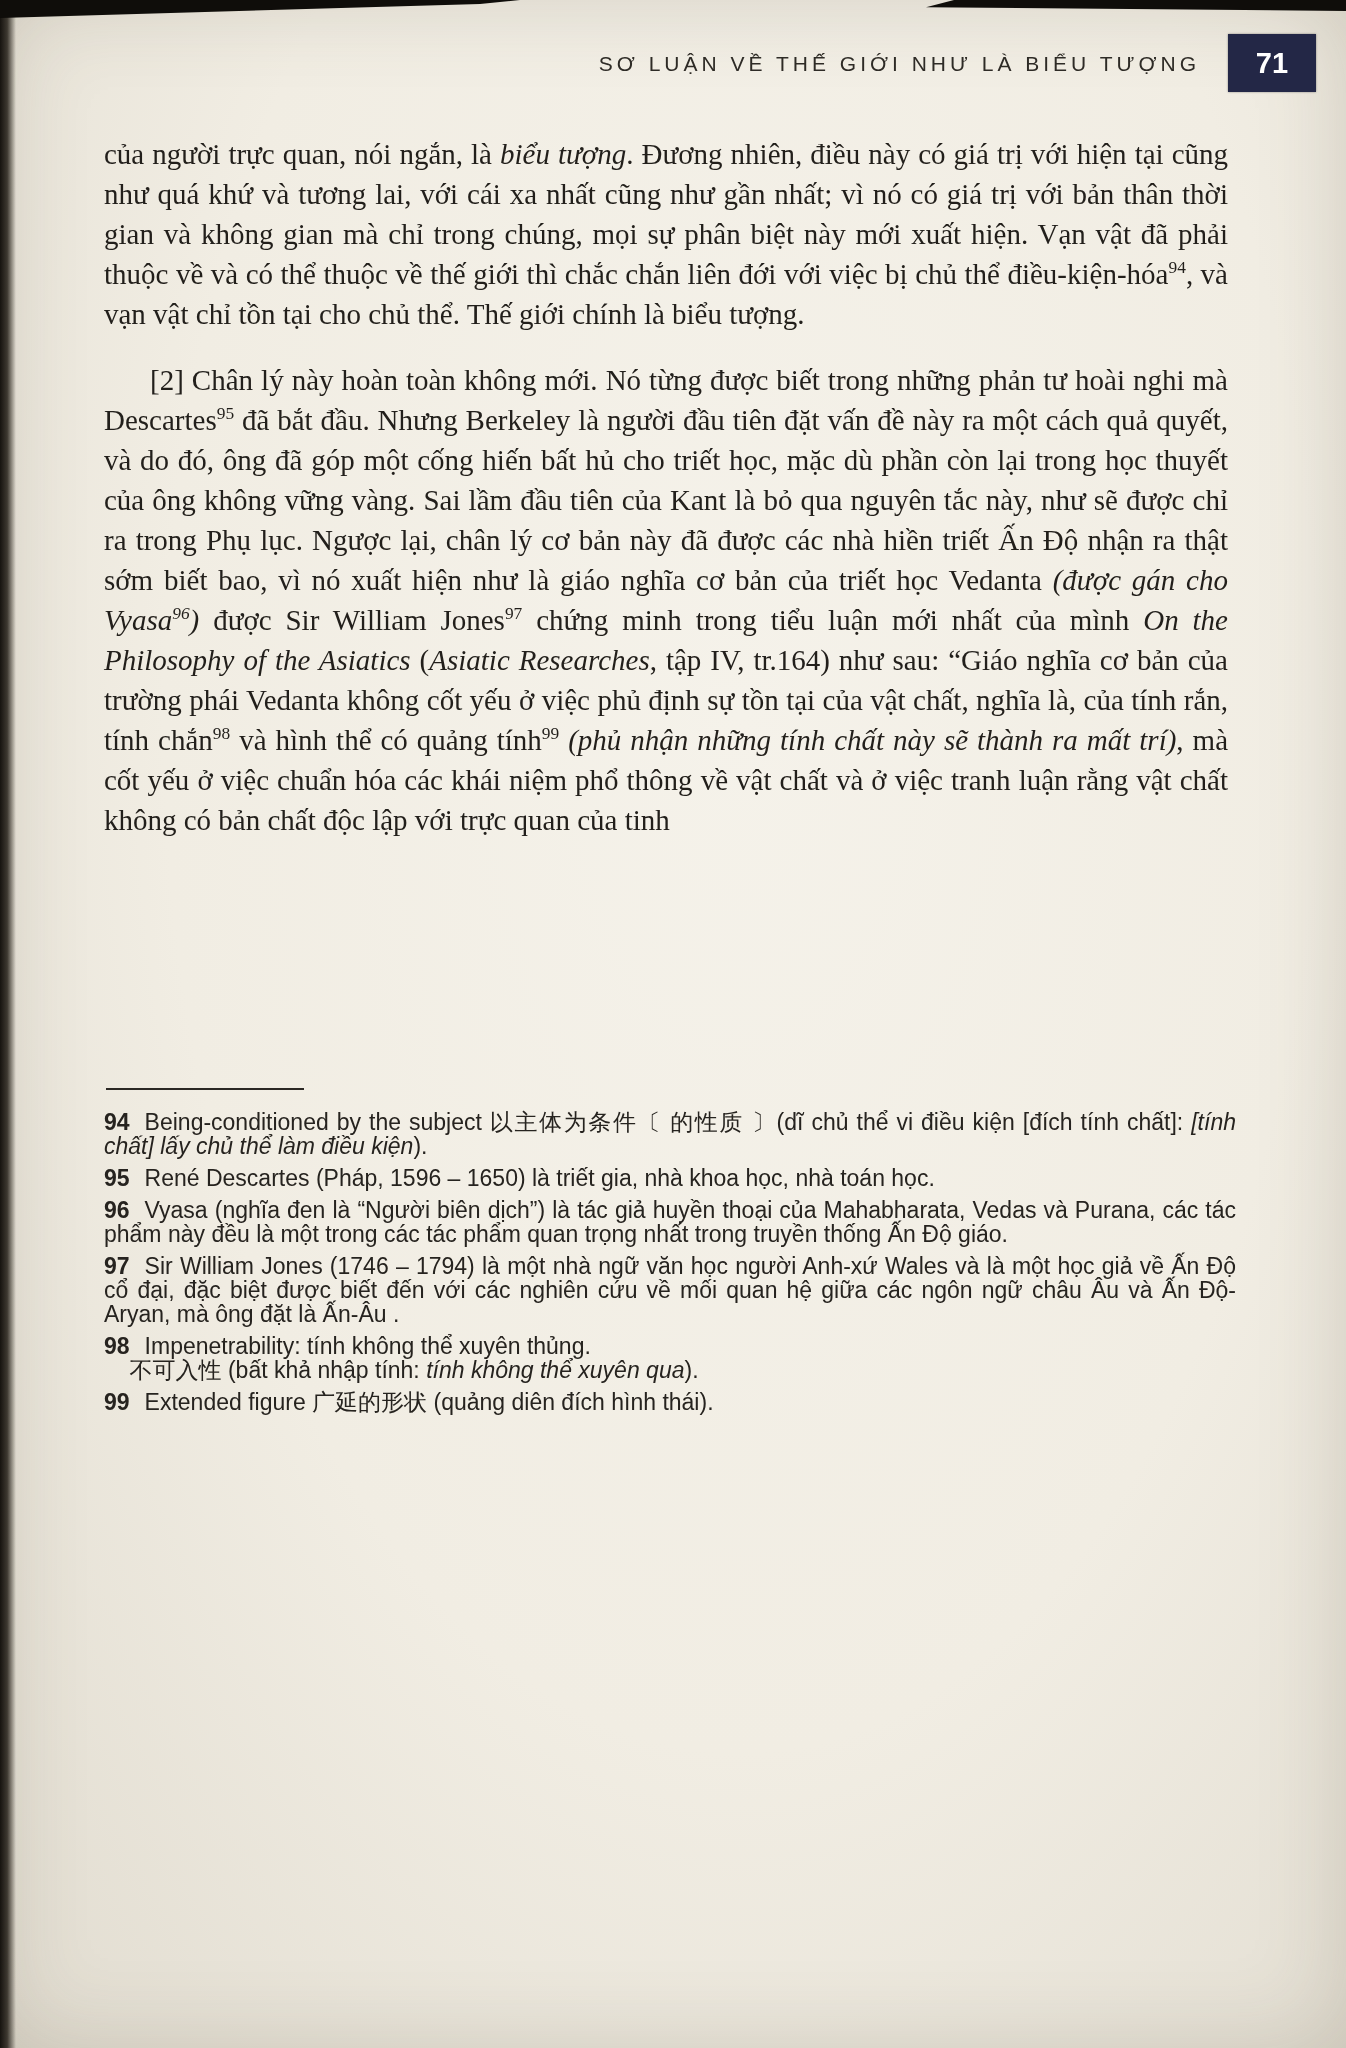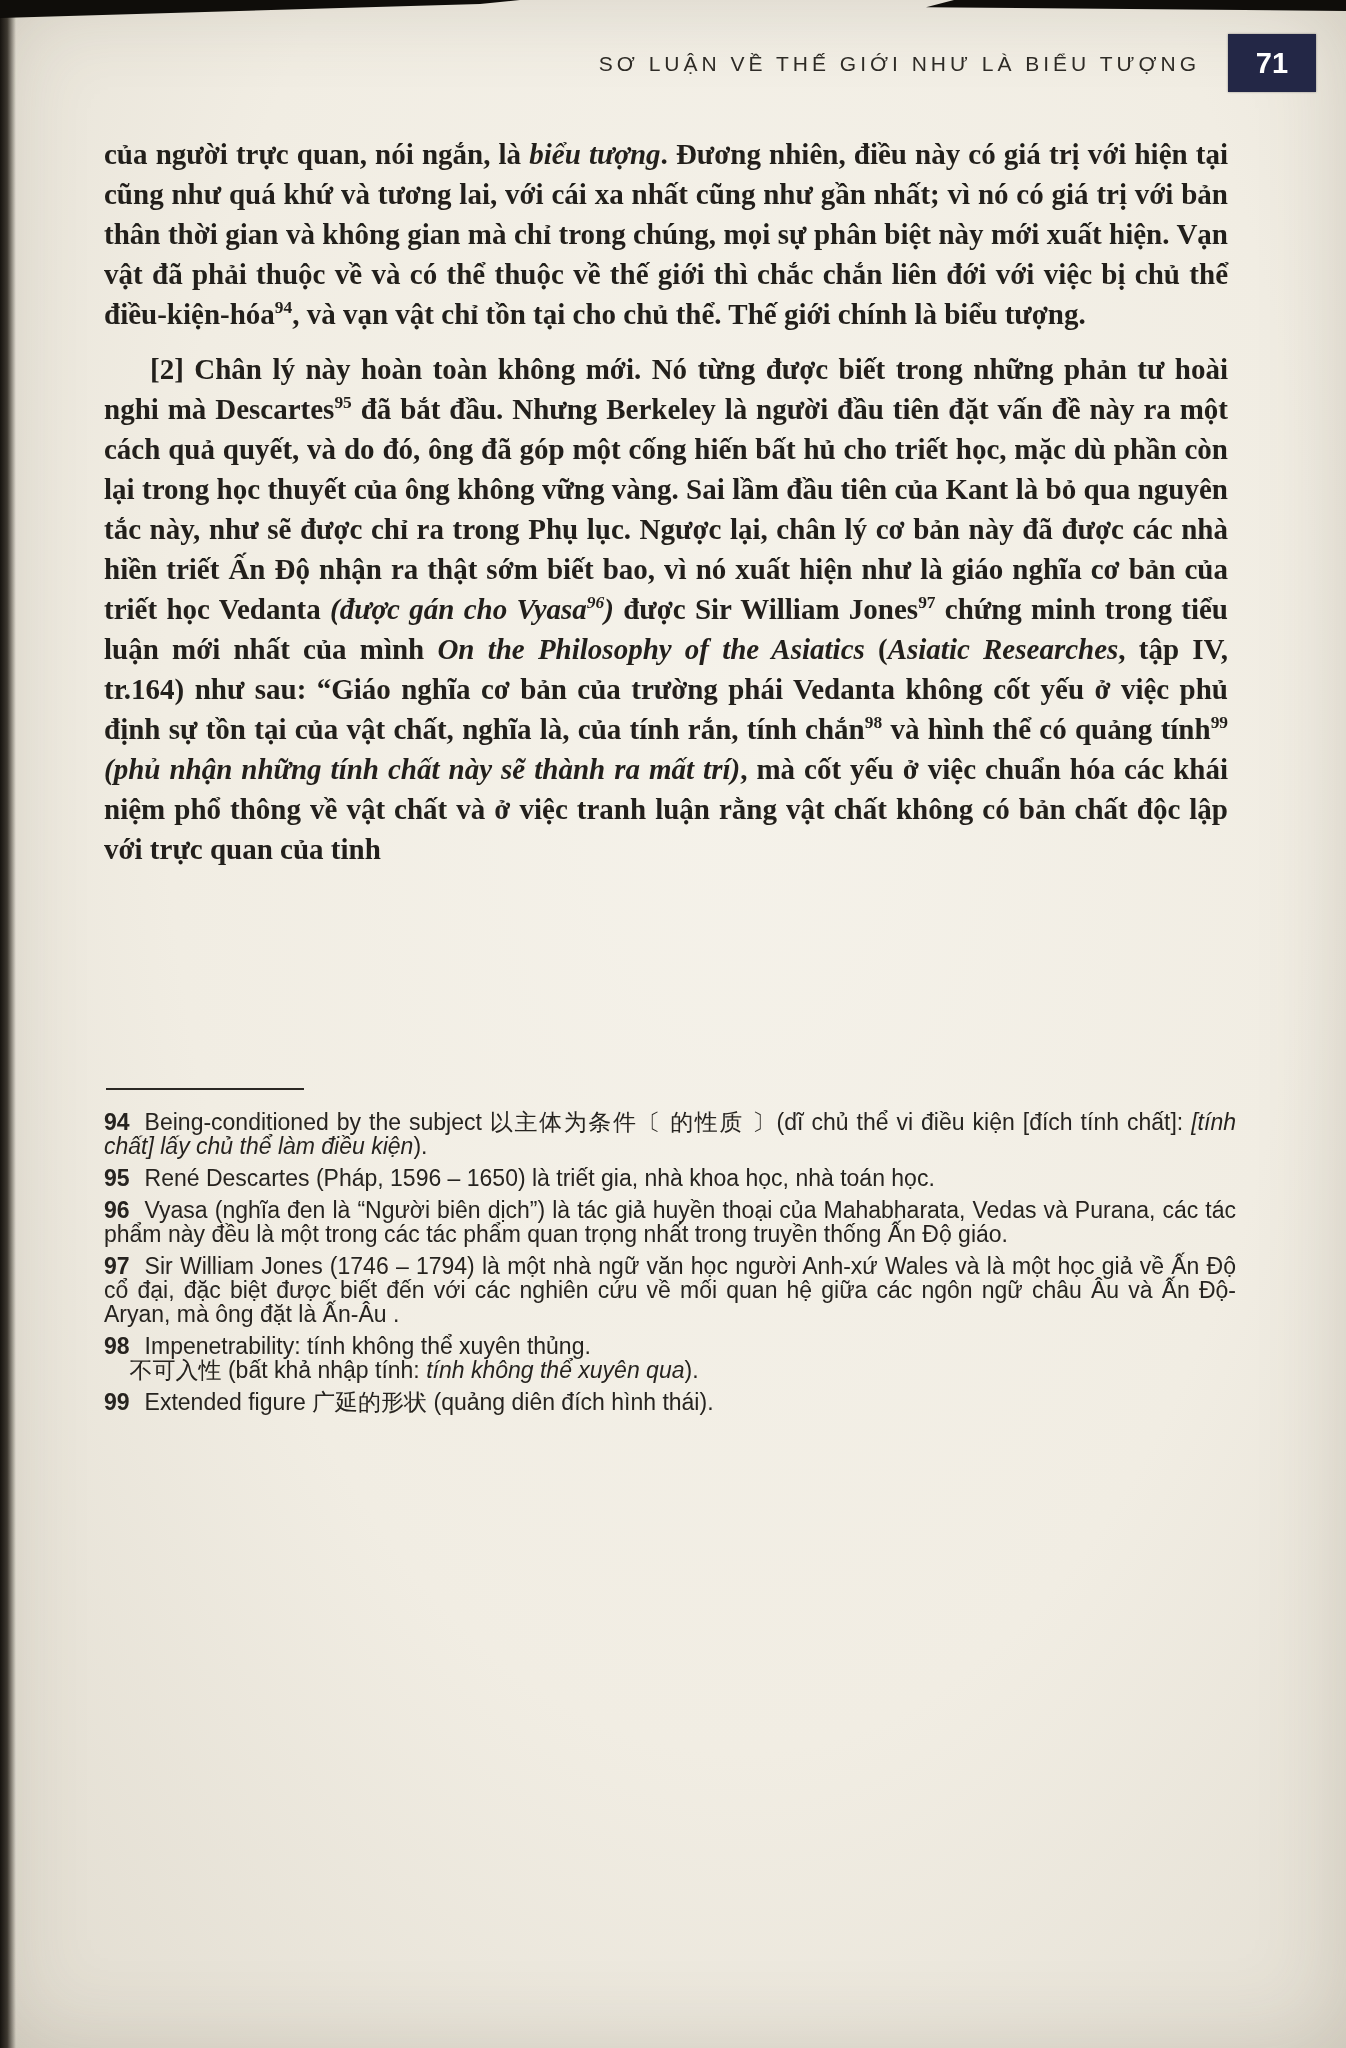--- a/index.html
+++ b/index.html
@@ -47,22 +47,22 @@
   }
   .page-number-box span{
     font-family:"Liberation Sans",sans-serif;
     font-size:29px;font-weight:700;color:var(--badge-text);
   }
   .body-text{
     position:absolute;left:104px;top:134px;width:1124px;
     font-size:29px;line-height:40px;text-align:justify;
     color:var(--ink);
   }
-  .para{margin:0;font-weight:bold;}
-  .para.indent{text-indent:46px;margin-top:15px;}
+  .para{margin:0;}
+  .para.indent{text-indent:46px;margin-top:26px;}
   .it{font-style:italic;}
   sup{font-size:0.60em;line-height:0;vertical-align:super;}
   .footnote-rule{
     position:absolute;left:106px;top:1088px;width:198px;height:2px;
     background:#2b2824;
   }
   .footnotes{
     position:absolute;left:104px;top:1110px;width:1132px;
     font-family:"Liberation Sans",sans-serif;
     font-size:23px;line-height:24px;text-align:justify;

